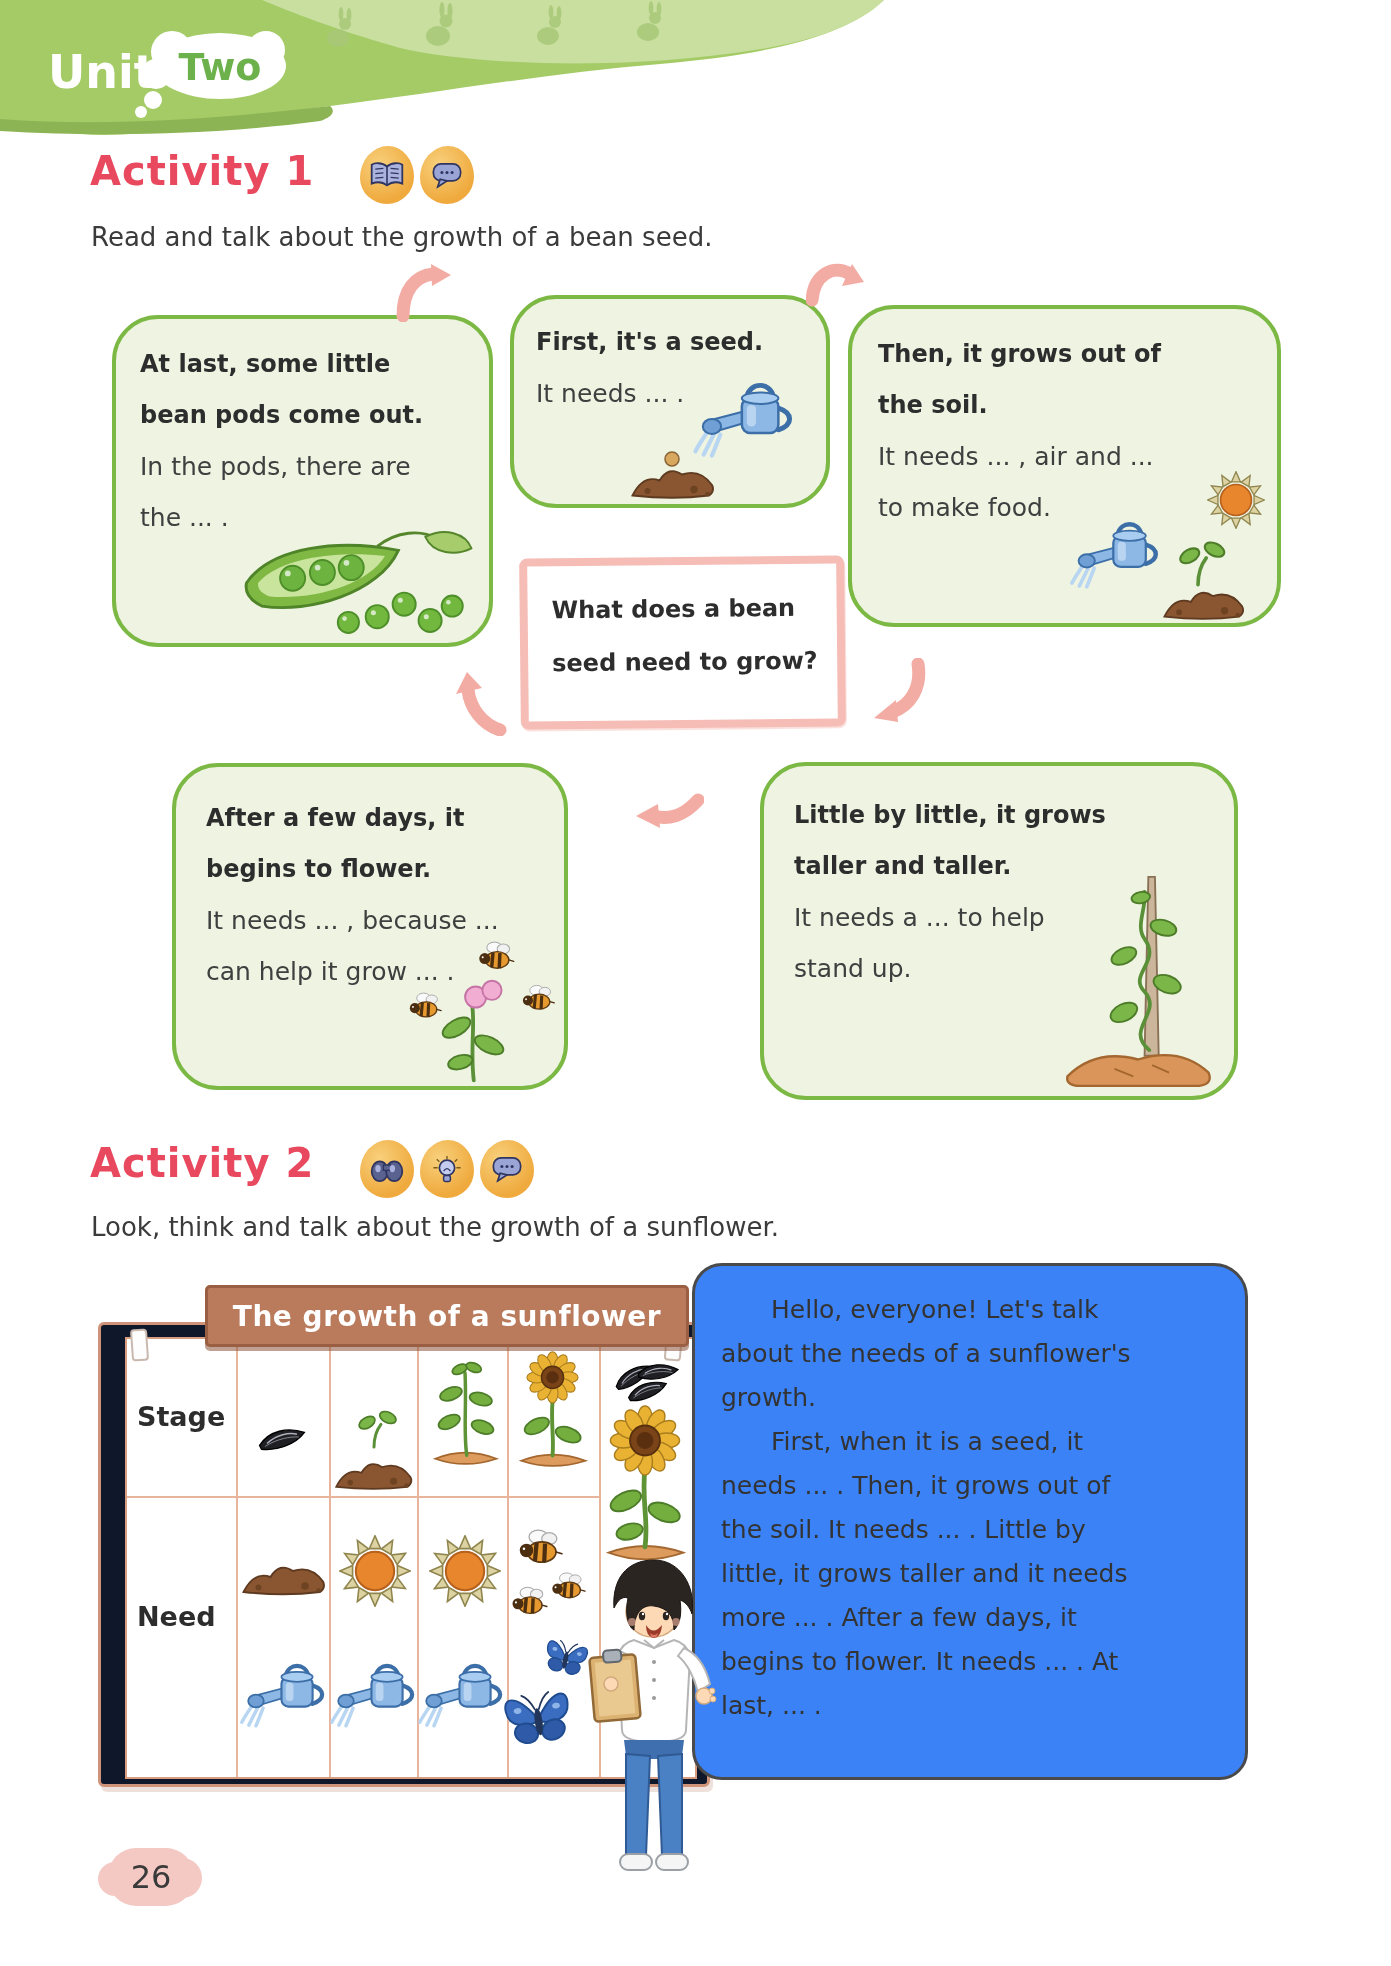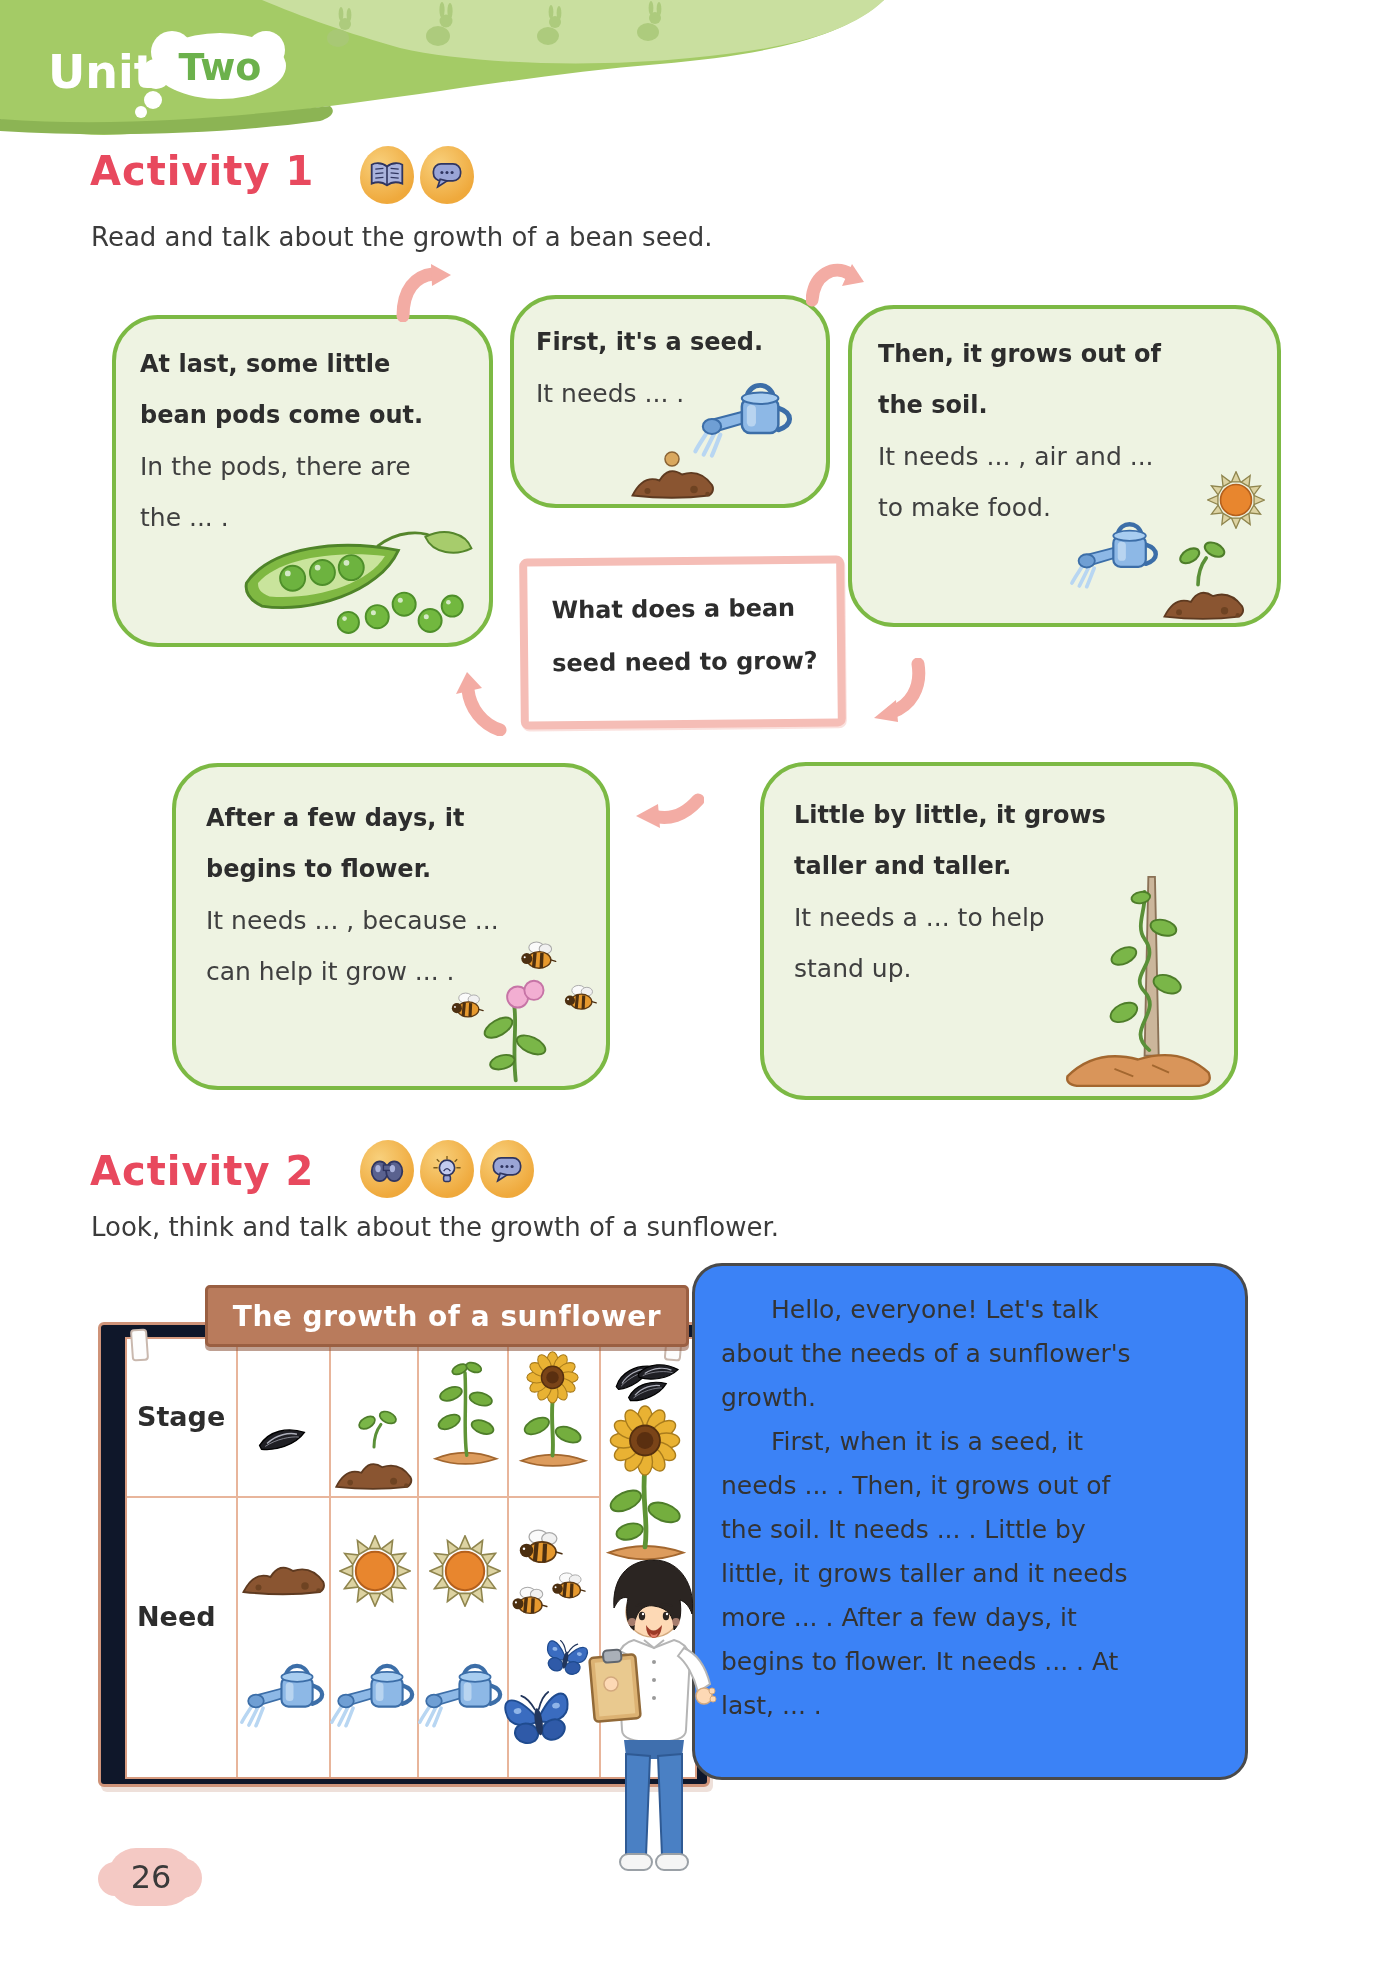--- a/index.html
+++ b/index.html
@@ -396,21 +396,21 @@
       <use href="#sym-sun" x="178" y="0" width="58" height="58"></use>
       <use href="#sym-wcan" x="40" y="44" width="96" height="74"></use>
       <use href="#sym-soil" x="118" y="106" width="114" height="44"></use>
       <use href="#sym-sprout2" x="138" y="64" width="62" height="52"></use>
     </svg>
   </div>
 
   <div class="qbox" style="left:520px; top:557px; width:325px; height:171px;">What does a bean
 seed need to grow?</div>
 
-  <div class="gbox" style="left:172px; top:763px; width:438px; height:327px; padding:26px 30px;">
+  <div class="gbox" style="left:172px; top:763px; width:396px; height:327px; padding:26px 30px;">
     <div class="box-bold">After a few days, it
 begins to flower.</div>
     <div class="box-text">It needs ... , because ...
 can help it grow ... .</div>
     <svg class="illu" style="right:4px; bottom:0px;" width="230" height="155" viewBox="0 0 240 160">
         <use href="#sym-beesflower"></use>
       </svg>
   </div>
 
   <div class="gbox" style="left:760px; top:762px; width:478px; height:338px; padding:24px 30px;">
@@ -437,21 +437,21 @@
   </svg>
   <svg class="arrow-svg" style="left:634px; top:788px;" width="70" height="44" viewBox="0 0 70 44">
     <path d="M64,12 C50,28 34,32 20,28" stroke="#f3aca4" stroke-width="13" fill="none" stroke-linecap="round"></path>
     <polygon points="24,16 2,28 26,40" fill="#f3aca4"></polygon>
   </svg>
   <svg class="arrow-svg" style="left:452px; top:668px;" width="56" height="68" viewBox="0 0 56 68">
     <path d="M48,62 C30,56 18,40 16,22" stroke="#f3aca4" stroke-width="13" fill="none" stroke-linecap="round"></path>
     <polygon points="4,26 15,4 30,20" fill="#f3aca4"></polygon>
   </svg>
 
-  <div class="activity-title" style="left:90px; top:1140px;margin-top:8px;">Activity 2</div>
+  <div class="activity-title" style="left:90px; top:1140px;">Activity 2</div>
   <span class="icon-badge" style="left:360px; top:1140px;">
     <svg width="36" height="27" viewBox="0 0 40 30">
         <use href="#sym-binoc"></use>
       </svg>
   </span>
   <span class="icon-badge" style="left:420px; top:1140px;">
     <svg width="34" height="31" viewBox="0 0 40 36">
         <use href="#sym-bulb"></use>
       </svg>
   </span>

